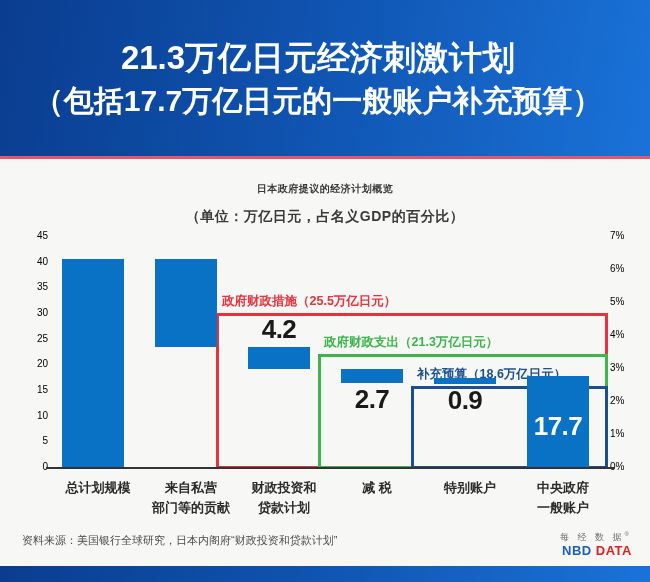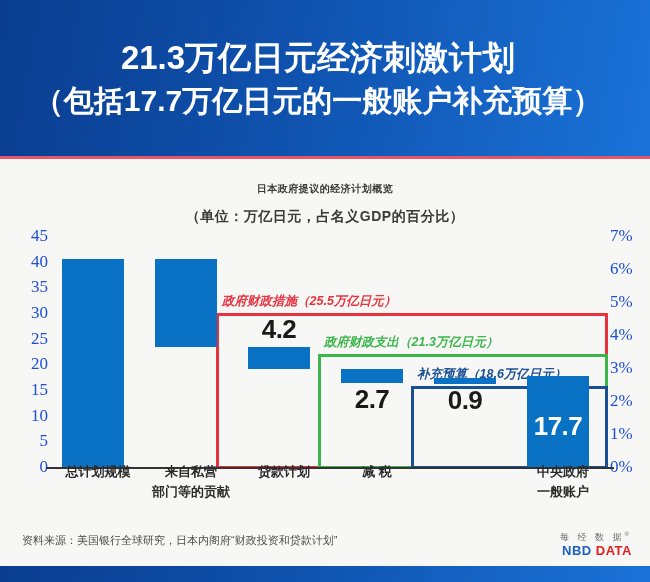--- a/index.html
+++ b/index.html
@@ -90,25 +90,24 @@
     position: absolute;
     top: 0;
     width: 34px;
     height: 240px;
   }
   .axis-left { left: 14px; text-align: right; }
   .axis-right { left: 610px; text-align: left; }
   .tick {
     position: absolute;
     width: 34px;
-    font-size: 17px;
-    color: #1d4ed8;
+    font-size: 10px;
+    color: #000000;
     line-height: 12px;
     margin-top: -6px;
-    font-family: Liberation Serif, serif;
   }
   .axis-right .tick { width: 30px; }
 
   .baseline {
     position: absolute;
     left: 52px;
     top: 231px;
     width: 556px;
     height: 2px;
     background: #333;
@@ -154,31 +153,30 @@
   .frame.red   { border: 3px solid #e8333f; }
   .frame.green { border: 3px solid #3cb54a; }
   .frame.navy  { border: 3px solid #1b4f93; }
 
   .frame-label {
     position: absolute;
     font-size: 12.5px;
     font-weight: bold;
     white-space: nowrap;
     letter-spacing: 0px;
-    font-style: italic;
   }
   .frame-label.red   { color: #e8333f; }
   .frame-label.green { color: #3cb54a; }
   .frame-label.navy  { color: #1b4f93; }
 
   
   .cats {
     position: absolute;
     left: 52px;
-    top: 462px;
+    top: 478px;
     width: 556px;
     height: 46px;
   }
   .cat {
     position: absolute;
     top: 0;
     text-align: center;
     font-size: 13px;
     font-weight: bold;
     color: #2b2b2b;
@@ -298,24 +296,28 @@
 
 <div class="cats">
   <div class="cat" style="left:0px;   width:92px;">
     <div>总计划规模</div>
   </div>
   <div class="cat" style="left:93px;  width:92px;">
     <div>来自私营</div>
     <div>部门等的贡献</div>
   </div>
   <div class="cat" style="left:186px; width:92px;">
+    <div>财政投资和</div>
     <div>贷款计划</div>
   </div>
   <div class="cat" style="left:279px; width:92px;">
     <div>减 税</div>
+  </div>
+  <div class="cat" style="left:372px; width:92px;">
+    <div>特别账户</div>
   </div>
   <div class="cat" style="left:465px; width:92px;">
     <div>中央政府</div>
     <div>一般账户</div>
   </div>
 </div>
 
 <div class="footer-source">资料来源：美国银行全球研究，日本内阁府“财政投资和贷款计划”</div>
 
 <div class="logo">

